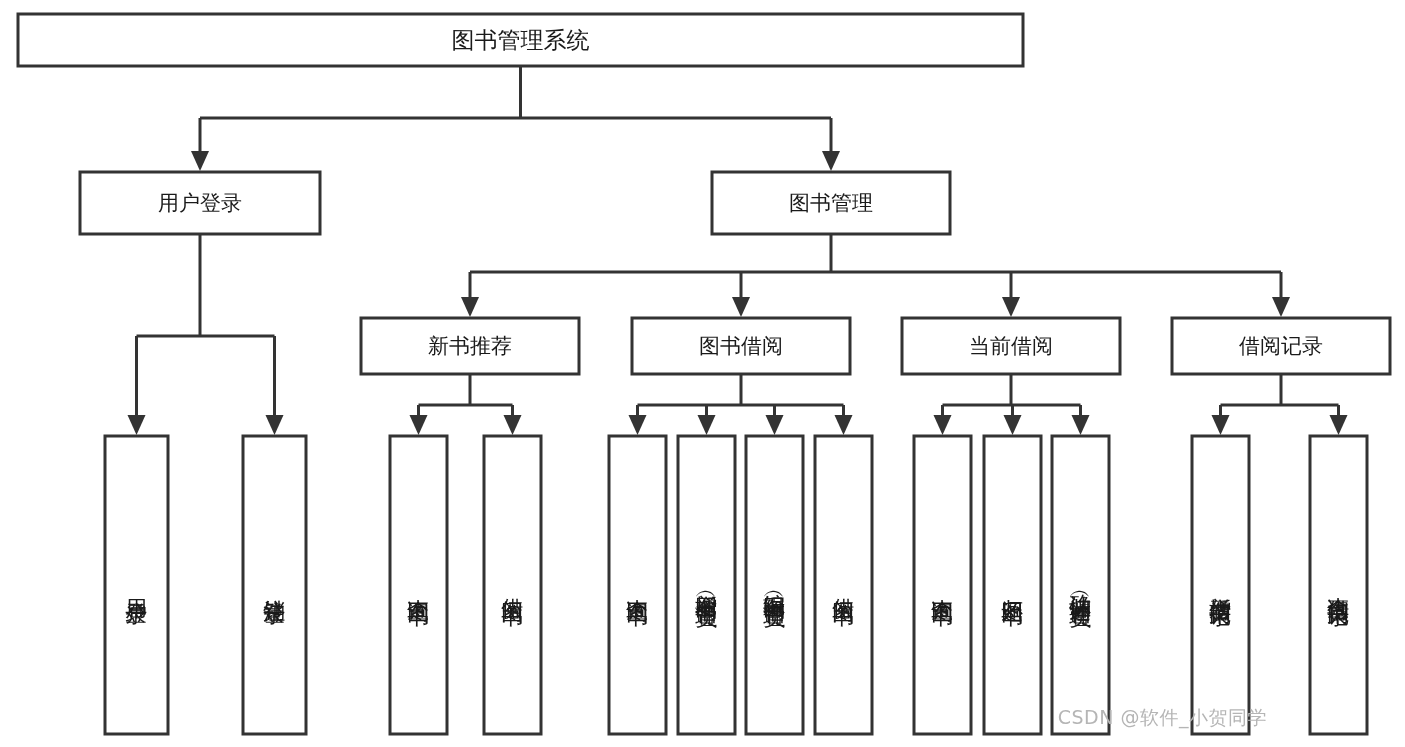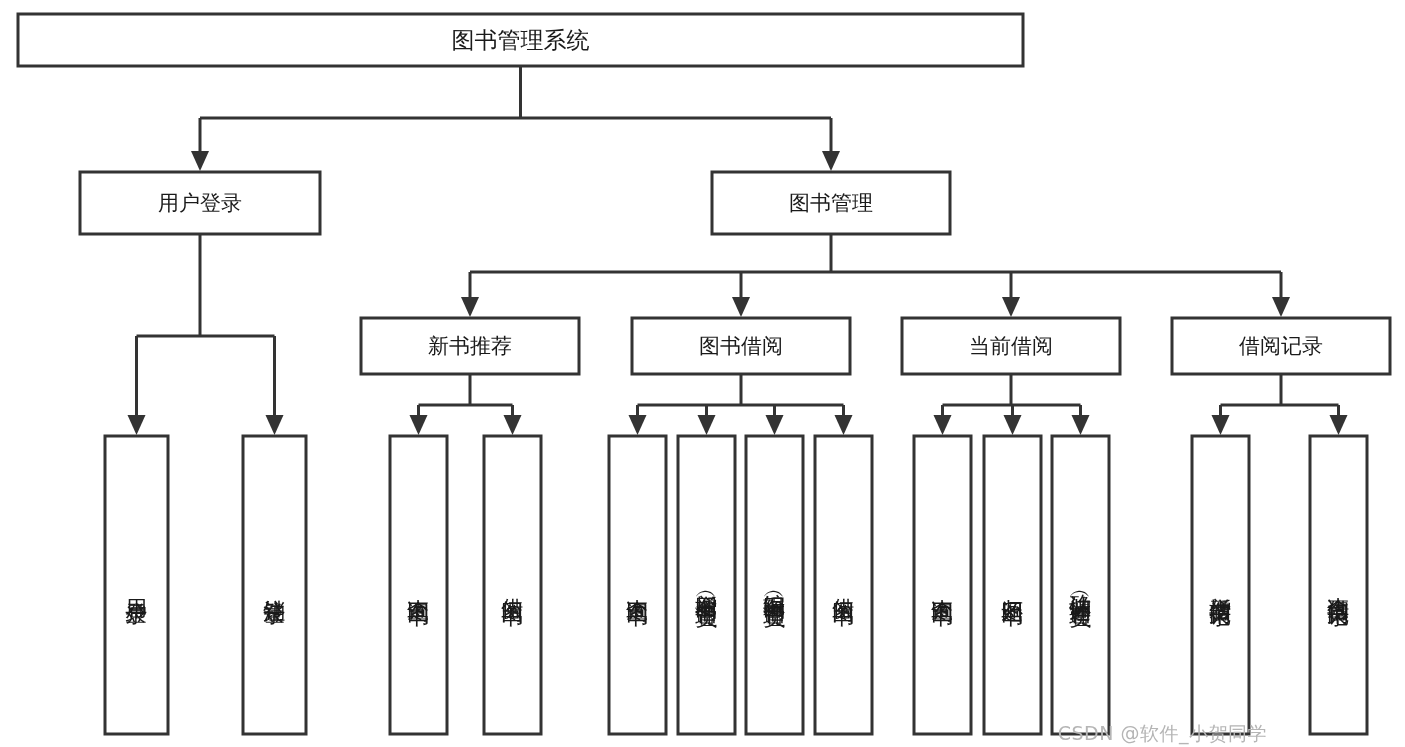--- a/index.html
+++ b/index.html
@@ -38,21 +38,21 @@
     white-space:normal;
     text-align:center;
     display:flex;
     align-items:center;
     justify-content:center;
     pointer-events:none;
   }
   .watermark{
     position:absolute;
     right:8px;
-    bottom:0;
+    bottom:16px;
     font-family:"DejaVu Sans","Liberation Sans",sans-serif;
     font-size:19px;
     color:#b5b5b5;
     letter-spacing:0.5px;
     white-space:nowrap;
   }
 </style>
 </head>
 <body>
 

